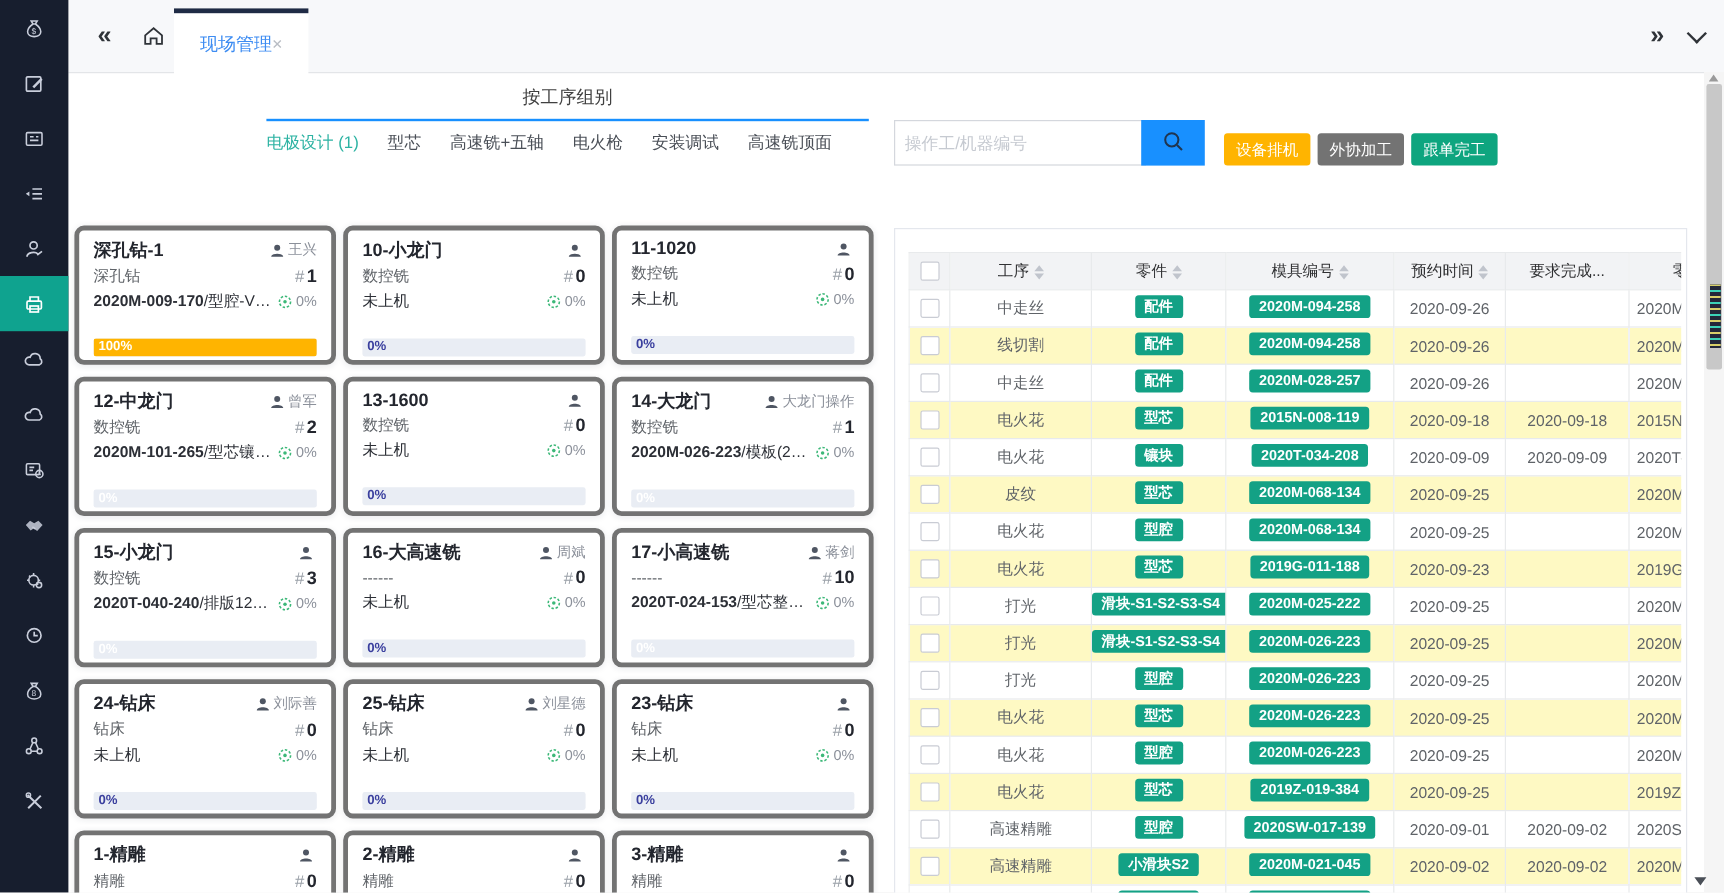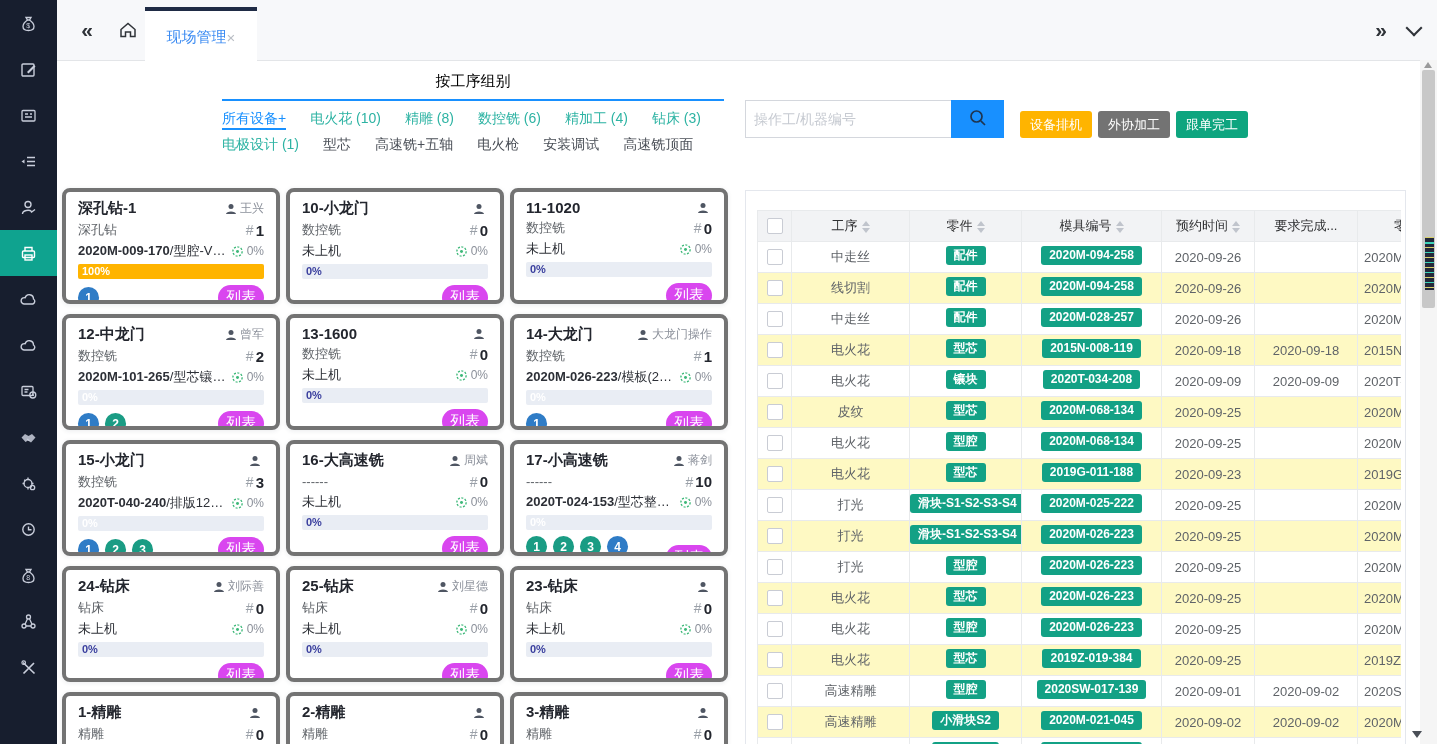--- a/index.html
+++ b/index.html
@@ -14,21 +14,21 @@
   .topbar{position:absolute;left:57px;top:0;right:0;height:60px;background:#f7f8fa;border-bottom:1px solid #e3e5e8;}
   .tb-ic{position:absolute;top:0;height:60px;display:flex;align-items:center;justify-content:center;color:#2f3338;cursor:pointer;}
   .chev-txt{font-size:21px;font-weight:bold;letter-spacing:-2px;}
   .tab{position:absolute;left:88px;top:7px;width:112px;height:53px;background:#fff;border-top:4px solid #1f2b45;
        display:flex;align-items:center;justify-content:center;gap:0;cursor:pointer;}
   .tab-label{color:#3d8cf2;font-size:15px;}
   .tab-close{color:#b9bdc4;font-size:15px;line-height:1;}
   .chev-down{width:10px;height:10px;border-right:2px solid #2f3338;border-bottom:2px solid #2f3338;transform:rotate(45deg);margin-top:-5px;}
   
   .filter-wrap{position:absolute;left:222px;top:66px;width:502px;}
-  .filter-title{text-align:center;font-size:15px;color:#000000;padding:6px 0 8px;}
+  .filter-title{text-align:center;font-size:15px;color:#404040;padding:6px 0 8px;}
   .filter-underline{height:2px;background:#1890ff;}
   .filter-row{margin-top:8px;line-height:18px;white-space:nowrap;}
   .fitem{margin-right:24px;font-size:14px;cursor:pointer;}
   .fitem.teal{color:#2db3a3;}
   .fitem.plain{color:#4a4f57;}
   .fitem.active{color:#1890ff;border-bottom:2px solid #1890ff;padding-bottom:2px;}
   
   .cards-grid{position:absolute;left:62px;top:188px;width:672px;display:grid;
               grid-template-columns:repeat(3,218px);grid-auto-rows:116px;gap:10px 6px;}
   .card{background:#fff;border:4px solid #737373;border-radius:8px;box-shadow:0 1px 5px rgba(31,45,61,.09);
@@ -37,21 +37,21 @@
   .c-title{font-size:15px;font-weight:bold;color:#23262e;flex:1;white-space:nowrap;overflow:hidden;}
   .c-op{display:flex;align-items:center;gap:3px;color:#8b909a;font-size:12px;white-space:nowrap;}
   .c-row2{margin-top:3px;}
   .c-type{flex:1;font-size:13px;color:#5f6368;}
   .c-hash{font-size:14px;color:#9aa0a8;margin-right:2px;}
   .c-count{font-size:15px;font-weight:bold;color:#23262e;}
   .c-row3{margin-top:3px;font-size:13px;color:#2c2f36;}
   .c-job{flex:1;white-space:nowrap;overflow:hidden;}
   .c-job b{font-weight:bold;}
   .c-pct{display:flex;align-items:center;gap:3px;color:#8b909a;font-size:12px;margin-left:4px;}
-  .pbar{position:relative;height:15px;background:#e9edf4;border-radius:2px;margin-top:4px;overflow:hidden;}
+  .pbar{position:relative;height:15px;background:#e9edf4;border-radius:2px;margin-top:22px;overflow:hidden;}
   .pfill{position:absolute;left:0;top:0;bottom:0;background:#ffb400;}
   .plabel{position:absolute;left:4px;top:1px;font-size:11px;font-weight:bold;color:#3a3f9e;z-index:2;}
   .plabel.light{color:#fff;}
   .c-foot{display:flex;align-items:center;margin-top:6px;}
   .badge{width:21px;height:21px;border-radius:50%;color:#fff;font-size:12px;font-weight:bold;
          display:inline-flex;align-items:center;justify-content:center;margin-right:6px;cursor:pointer;}
   .badge.blue{background:#2f7cc6;}
   .badge.green{background:#1a9c84;}
   .b-more{font-size:14px;font-weight:bold;color:#30343c;margin-right:4px;letter-spacing:1px;}
   .list-btn{margin-left:auto;width:46px;height:25px;border:none;border-radius:13px;background:#d946ef;color:#fff;
@@ -240,21 +240,20 @@
     </div>
     <div class="tb-ic chev-txt" style="right:42px;width:30px;">»</div>
     <div class="tb-ic" style="right:8px;width:30px;">
         <span class="chev-down"></span>
       </div>
   </header>
 
   <section class="filter-wrap">
     <div class="filter-title">按工序组别</div>
     <div class="filter-underline"></div>
-    <div class="filter-row"><span class="fitem active">所有设备+</span><span class="fitem teal">电火花 (10)</span><span class="fitem teal">精雕 (8)</span><span class="fitem teal">数控铣 (6)</span><span class="fitem teal">精加工 (4)</span><span class="fitem teal">钻床 (3)</span></div>
     <div class="filter-row"><span class="fitem teal">电极设计 (1)</span><span class="fitem plain">型芯</span><span class="fitem plain">高速铣+五轴</span><span class="fitem plain">电火枪</span><span class="fitem plain">安装调试</span><span class="fitem plain">高速铣顶面</span></div>
   </section>
 
   <section class="cards-grid">
     <div class="card">
       <div class="c-row">
         <span class="c-title">深孔钻-1</span>
         <span class="c-op">
           <svg width="12" height="12" viewBox="0 0 12 12">
               <circle cx="6" cy="3.4" r="2.5" fill="#4f5663"></circle>

